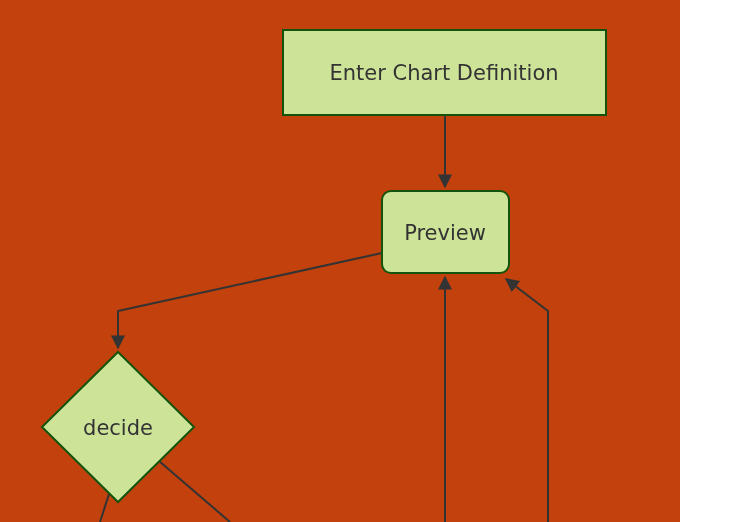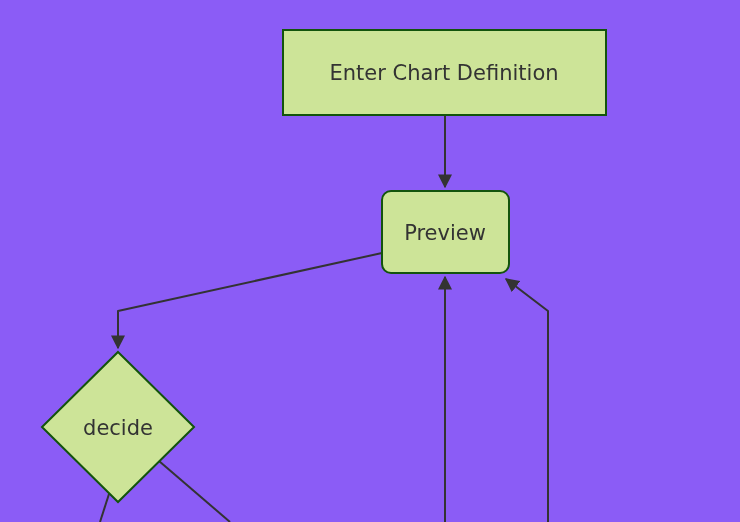--- a/index.html
+++ b/index.html
@@ -3,23 +3,23 @@
 <meta charset="utf-8">
 <style>
   html, body {
     margin: 0;
     padding: 0;
     background: #ffffff;
     font-family: "DejaVu Sans", "Liberation Sans", sans-serif;
   }
   .canvas {
     position: relative;
-    width: 740px;
+    width: 680px;
     height: 522px;
-    background: #8b5cf6;
+    background: #c2410c;
     overflow: hidden;
   }
   svg { display: block; }
   .edge {
     stroke: #333333;
     stroke-width: 2;
     fill: none;
     stroke-linejoin: round;
     stroke-linecap: butt;
   }

